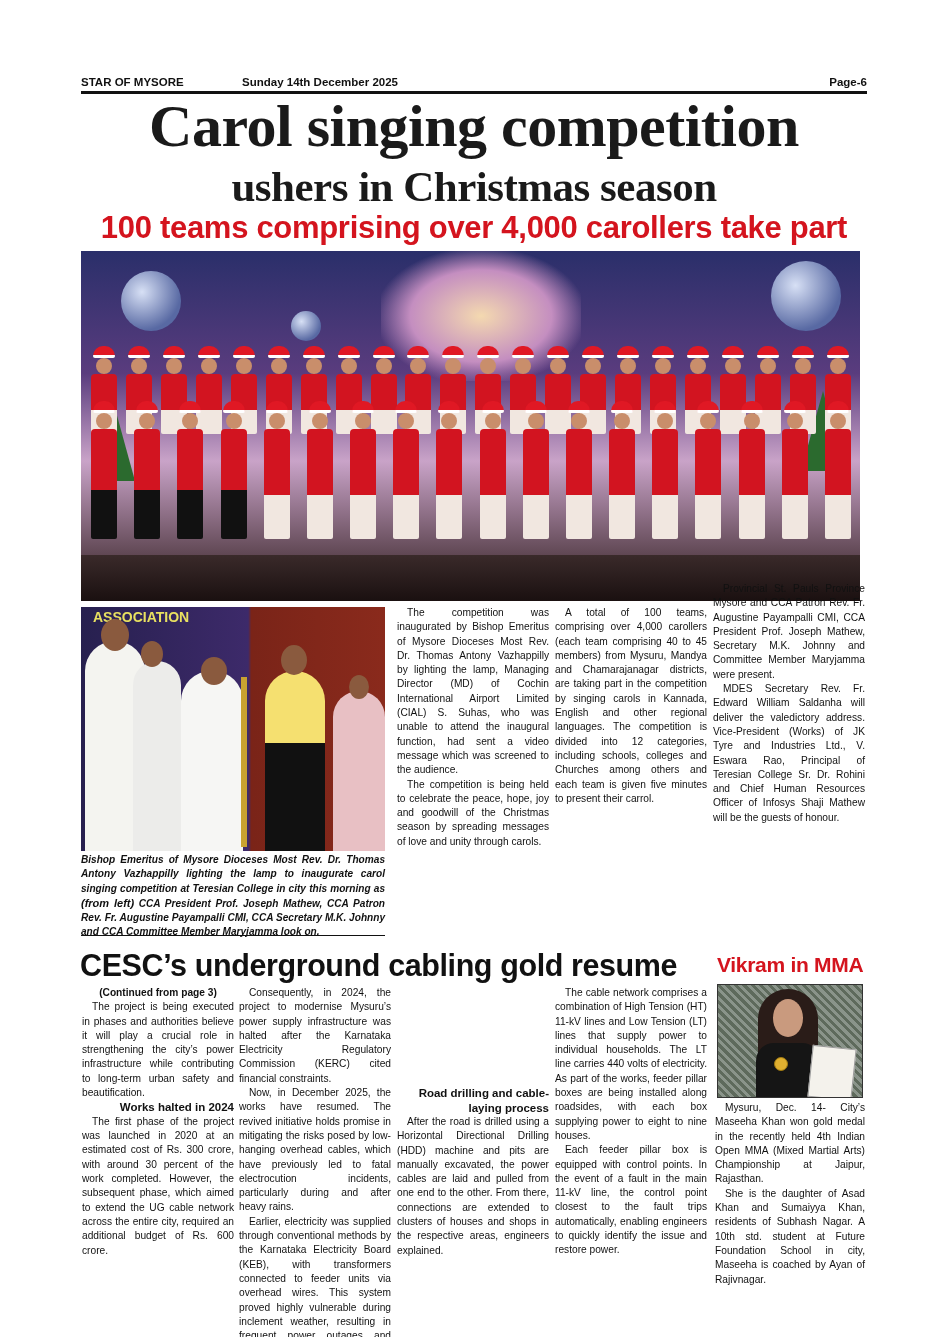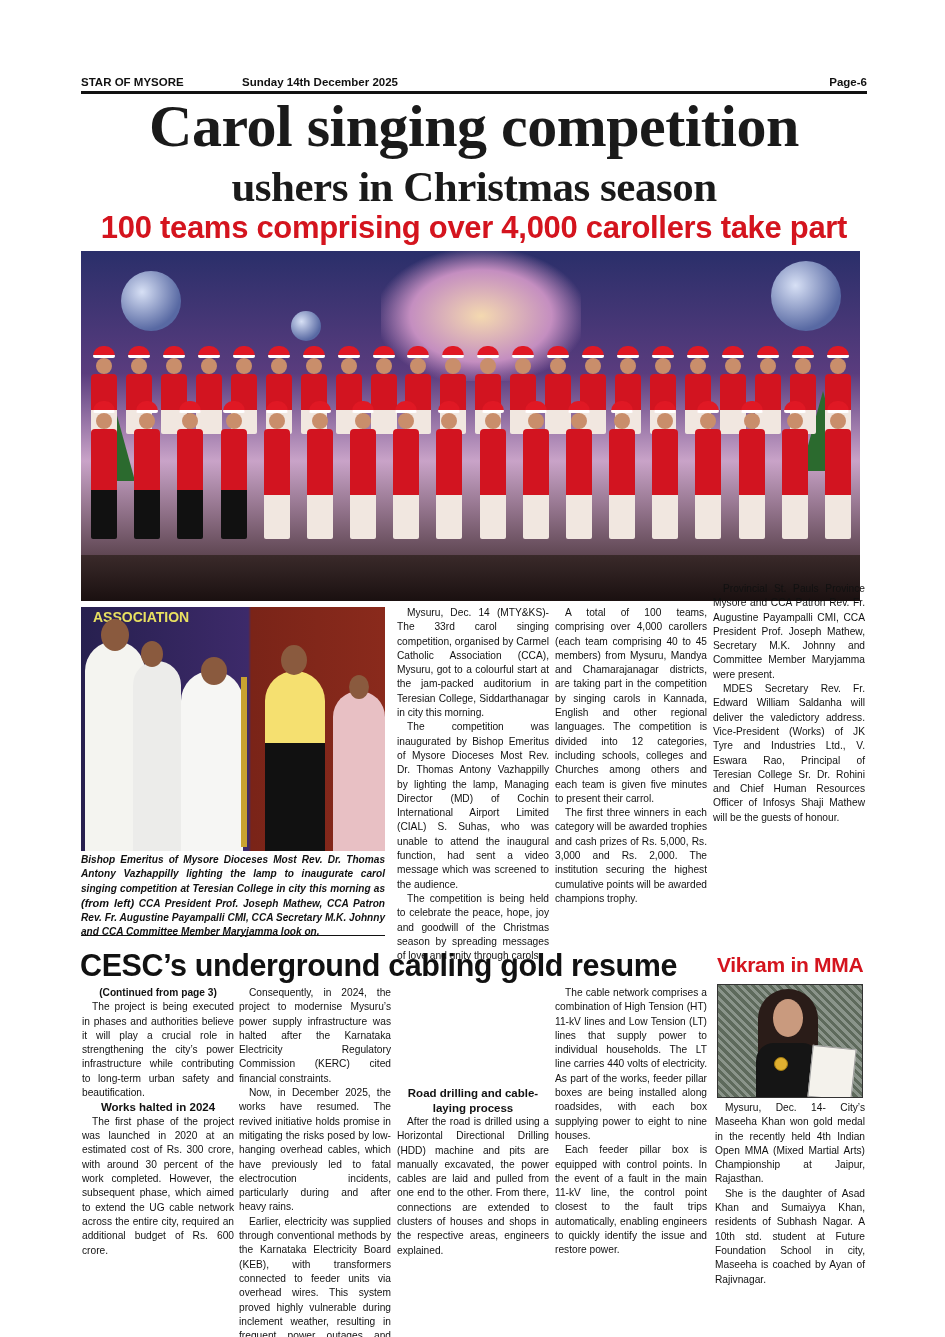--- a/index.html
+++ b/index.html
@@ -37,21 +37,21 @@
   .inset-photo .banner { position: absolute; left: 12px; top: 2px; font-family: "Liberation Sans", sans-serif; font-weight: bold; color: #e8e060; font-size: 14px; }
   .inset-photo .lamp { position: absolute; left: 160px; top: 70px; width: 6px; height: 170px; background: #c9a230; }
 
   .caption { left: 81px; top: 853px; width: 304px; font-family: "Liberation Sans", sans-serif; font-weight: bold; font-style: italic; font-size: 10.1px; line-height: 14.3px; text-align: justify; color: #111; }
   .caption .plain { font-weight: bold; font-style: italic; font-size: 11px; }
   .caption-rule { left: 81px; top: 935px; width: 304px; height: 1px; background: #111; }
 
   
   .col { position: absolute; width: 152px; font-family: "Liberation Sans", sans-serif; font-size: 10.2px; line-height: 14.3px; color: #111; text-align: justify; }
   .col p { text-indent: 10px; }
-  .col .subhd { font-weight: bold; font-size: 11.5px; text-align: center; text-indent: 0; line-height: 14.5px; }
+  .col .subhd { font-weight: bold; font-size: 11.5px; text-align: right; text-indent: 0; line-height: 14.5px; }
   .col .cont { font-weight: bold; text-align: center; text-indent: 0; }
 
   .col-a1 { left: 397px; top: 606px; }
   .col-a2 { left: 555px; top: 606px; }
   .col-a3 { left: 713px; top: 582px; }
 
   
   .headline3 { left: 80px; top: 946px; width: 630px; font-family: "Liberation Sans", sans-serif; font-weight: bold; font-size: 30.5px; line-height: 38px; letter-spacing: -0.4px; color: #111; }
   .side-title { left: 717px; top: 950px; width: 150px; font-family: "Liberation Sans", sans-serif; font-weight: bold; font-size: 21px; line-height: 30px; color: #d4141e; letter-spacing: -0.3px; }
 
@@ -310,27 +310,25 @@
   <div class="person" style="left:252px;width:52px;height:160px;background:#e8c0c4;"></div>
   <div class="head" style="left:268px;top:68px;width:20px;height:24px;"></div>
 </div>
 
 <div class="abs caption">
   <span>Bishop Emeritus of Mysore Dioceses Most Rev. Dr. Thomas Antony Vazhappilly lighting the lamp to inaugurate carol singing competition at Teresian College in city this morning as </span><span class="plain">(from left)</span><span> CCA President Prof. Joseph Mathew, CCA Patron Rev. Fr. Augustine Payampalli CMI, CCA Secretary M.K. Johnny and CCA Committee Member Maryjamma look on.</span>
 </div>
 <div class="abs caption-rule"></div>
 
 <div class="col col-a1">
-  <p>Mysuru, Dec. 14 (MTY&amp;KS)- The 33rd carol singing competition, organised by Carmel Catholic Association (CCA), Mysuru, got to a colourful start at the jam-packed auditorium in Teresian College, Siddarthanagar in city this morning.</p>
   <p>The competition was inaugurated by Bishop Emeritus of Mysore Dioceses Most Rev. Dr. Thomas Antony Vazhappilly by lighting the lamp, Managing Director (MD) of Cochin International Airport Limited (CIAL) S. Suhas, who was unable to attend the inaugural function, had sent a video message which was screened to the audience.</p>
   <p>The competition is being held to celebrate the peace, hope, joy and goodwill of the Christmas season by spreading messages of love and unity through carols.</p>
 </div>
 <div class="col col-a2" style="top:606px;">
   <p>A total of 100 teams, comprising over 4,000 carollers (each team comprising 40 to 45 members) from Mysuru, Mandya and Chamarajanagar districts, are taking part in the competition by singing carols in Kannada, English and other regional languages. The competition is divided into 12 categories, including schools, colleges and Churches among others and each team is given five minutes to present their carrol.</p>
-  <p>The first three winners in each category will be awarded trophies and cash prizes of Rs. 5,000, Rs. 3,000 and Rs. 2,000. The institution securing the highest cumulative points will be awarded champions trophy.</p>
 </div>
 <div class="col col-a3">
   <p>Provincial St. Pauls Province Mysore and CCA Patron Rev. Fr. Augustine Payampalli CMI, CCA President Prof. Joseph Mathew, Secretary M.K. Johnny and Committee Member Maryjamma were present.</p>
   <p>MDES Secretary Rev. Fr. Edward William Saldanha will deliver the valedictory address. Vice-President (Works) of JK Tyre and Industries Ltd., V. Eswara Rao, Principal of Teresian College Sr. Dr. Rohini and Chief Human Resources Officer of Infosys Shaji Mathew will be the guests of honour.</p>
 </div>
 
 <h2 class="abs headline3">CESC’s underground cabling gold resume</h2>
 <h3 class="abs side-title">Vikram in MMA</h3>
 
 <div class="col col-b1">

